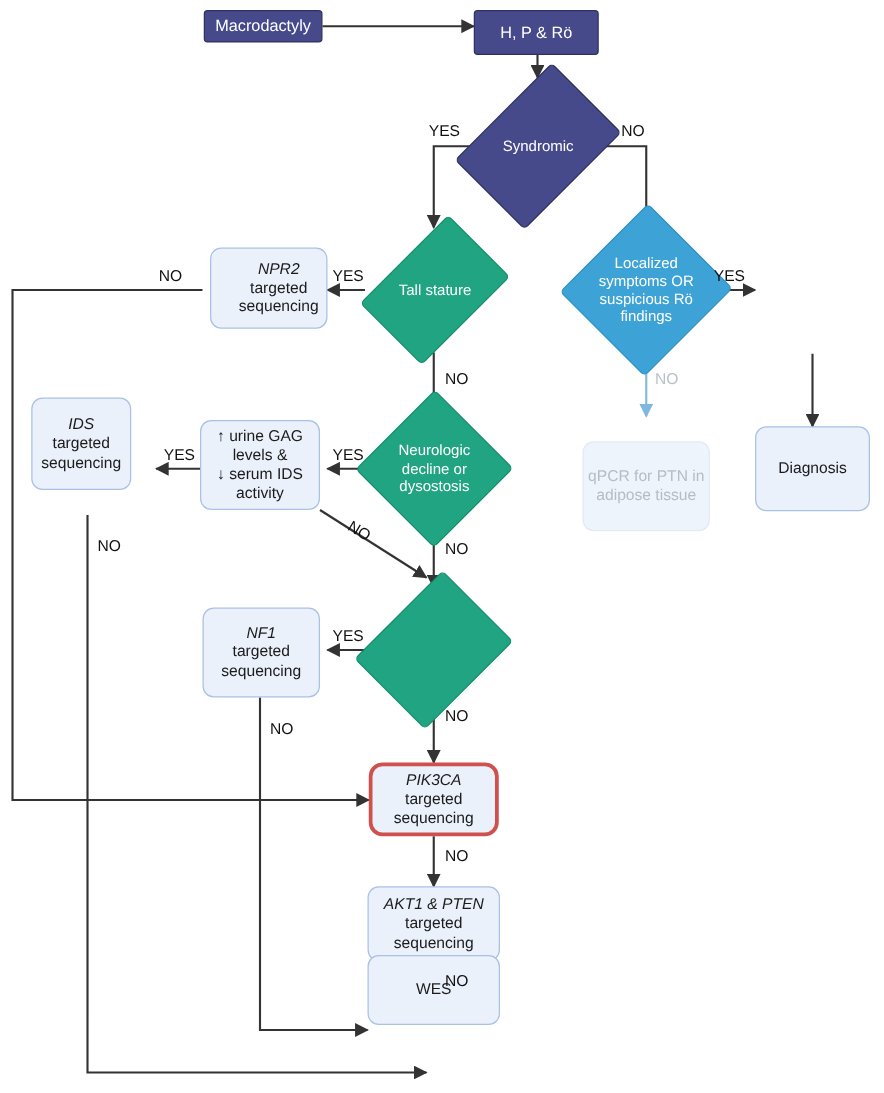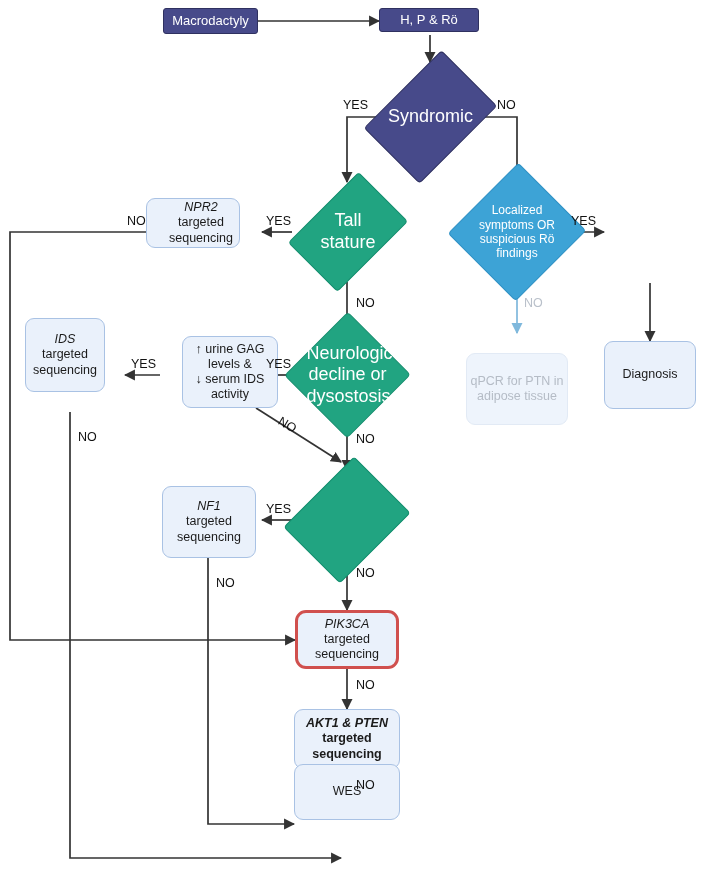--- a/index.html
+++ b/index.html
@@ -79,21 +79,21 @@
     transform: rotate(45deg);
     border-radius: 4px;
     box-sizing: border-box;
   }
   .diamond .dlabel {
     position: relative;
     z-index: 2;
     color: #ffffff;
     text-align: center;
     line-height: 1.2;
-    font-size: 18px;
+    font-size: 12px;
     padding: 0 4px;
   }
   .d-purple .shape { background: #474a8a; border: 1px solid #2f3160; }
   .d-teal   .shape { background: #21a481; border: 1px solid #138d6d; }
   .d-blue   .shape { background: #3da3d6; border: 1px solid #2d90c4; }
 
   
   .elabel {
     position: absolute;
     font-size: 12.5px;
@@ -164,21 +164,21 @@
     <g stroke="#7fb8dc" stroke-width="1.7" fill="none">
 
       <path d="M 517 283 L 517 333" marker-end="url(#ah-muted)"></path>
     </g>
   </svg>
 
   <div class="node box-purple" style="left:163px; top:8px; width:95px; height:26px;">
     <span>Macrodactyly</span>
   </div>
 
-  <div class="node box-purple" style="left:379px; top:8px; width:100px; height:24px;text-align:center;">
+  <div class="node box-purple" style="left:379px; top:8px; width:100px; height:36px;text-align:center;">
     <span>H, P &amp; Rö</span>
   </div>
 
   <div class="diamond d-purple" style="left:391px; top:62px; width:79px; height:110px;">
     <div class="shape"></div>
     <div class="dlabel" style="width:110px;">Syndromic</div>
   </div>
 
   <div class="diamond d-teal" style="left:313px; top:182px; width:70px; height:100px;">
     <div class="shape"></div>
@@ -192,33 +192,33 @@
 
 
   <div class="node box-light" style="left:604px; top:341px; width:92px; height:68px;">
     <span>Diagnosis</span>
   </div>
 
   <div class="node box-light faded" style="left:466px; top:333px; width:102px; height:72px;margin-top:20px;">
     <span>qPCR for PTN in adipose tissue</span>
   </div>
 
-  <div class="node box-light" style="left:146px; top:198px; width:94px; height:50px;padding-left:16px;">
+  <div class="node box-light" style="left:168px; top:198px; width:94px; height:65px;padding-left:16px;">
     <div>
       <div class="gene">NPR2</div>
       <div>targeted sequencing</div>
     </div>
   </div>
 
   <div class="diamond d-teal" style="left:303px; top:330px; width:89px; height:90px;">
     <div class="shape"></div>
     <div class="dlabel" style="width:82px;">Neurologic decline or dysostosis</div>
   </div>
 
-  <div class="node box-light" style="left:160px; top:336px; width:96px; height:72px;margin-left:22px;">
+  <div class="node box-light" style="left:160px; top:336px; width:96px; height:72px;">
     <div>
       <div>↑ urine GAG</div>
       <div>levels &amp;</div>
       <div>↓ serum IDS</div>
       <div>activity</div>
     </div>
   </div>
 
   <div class="node box-light" style="left:25px; top:318px; width:80px; height:74px;">
     <div>
@@ -238,21 +238,21 @@
     </div>
   </div>
 
   <div class="node box-light highlight" style="left:295px; top:610px; width:104px; height:59px;">
     <div>
       <div class="gene">PIK3CA</div>
       <div>targeted sequencing</div>
     </div>
   </div>
 
-  <div class="node box-light" style="left:294px; top:709px; width:106px; height:60px;font-weight:bold;">
+  <div class="node box-light" style="left:294px; top:709px; width:106px; height:60px;">
     <div>
       <div class="gene">AKT1 &amp; PTEN</div>
       <div>targeted sequencing</div>
     </div>
   </div>
 
   <div class="node box-light" style="left:294px; top:764px; width:106px; height:56px;">
     <span>WES</span>
   </div>
 

